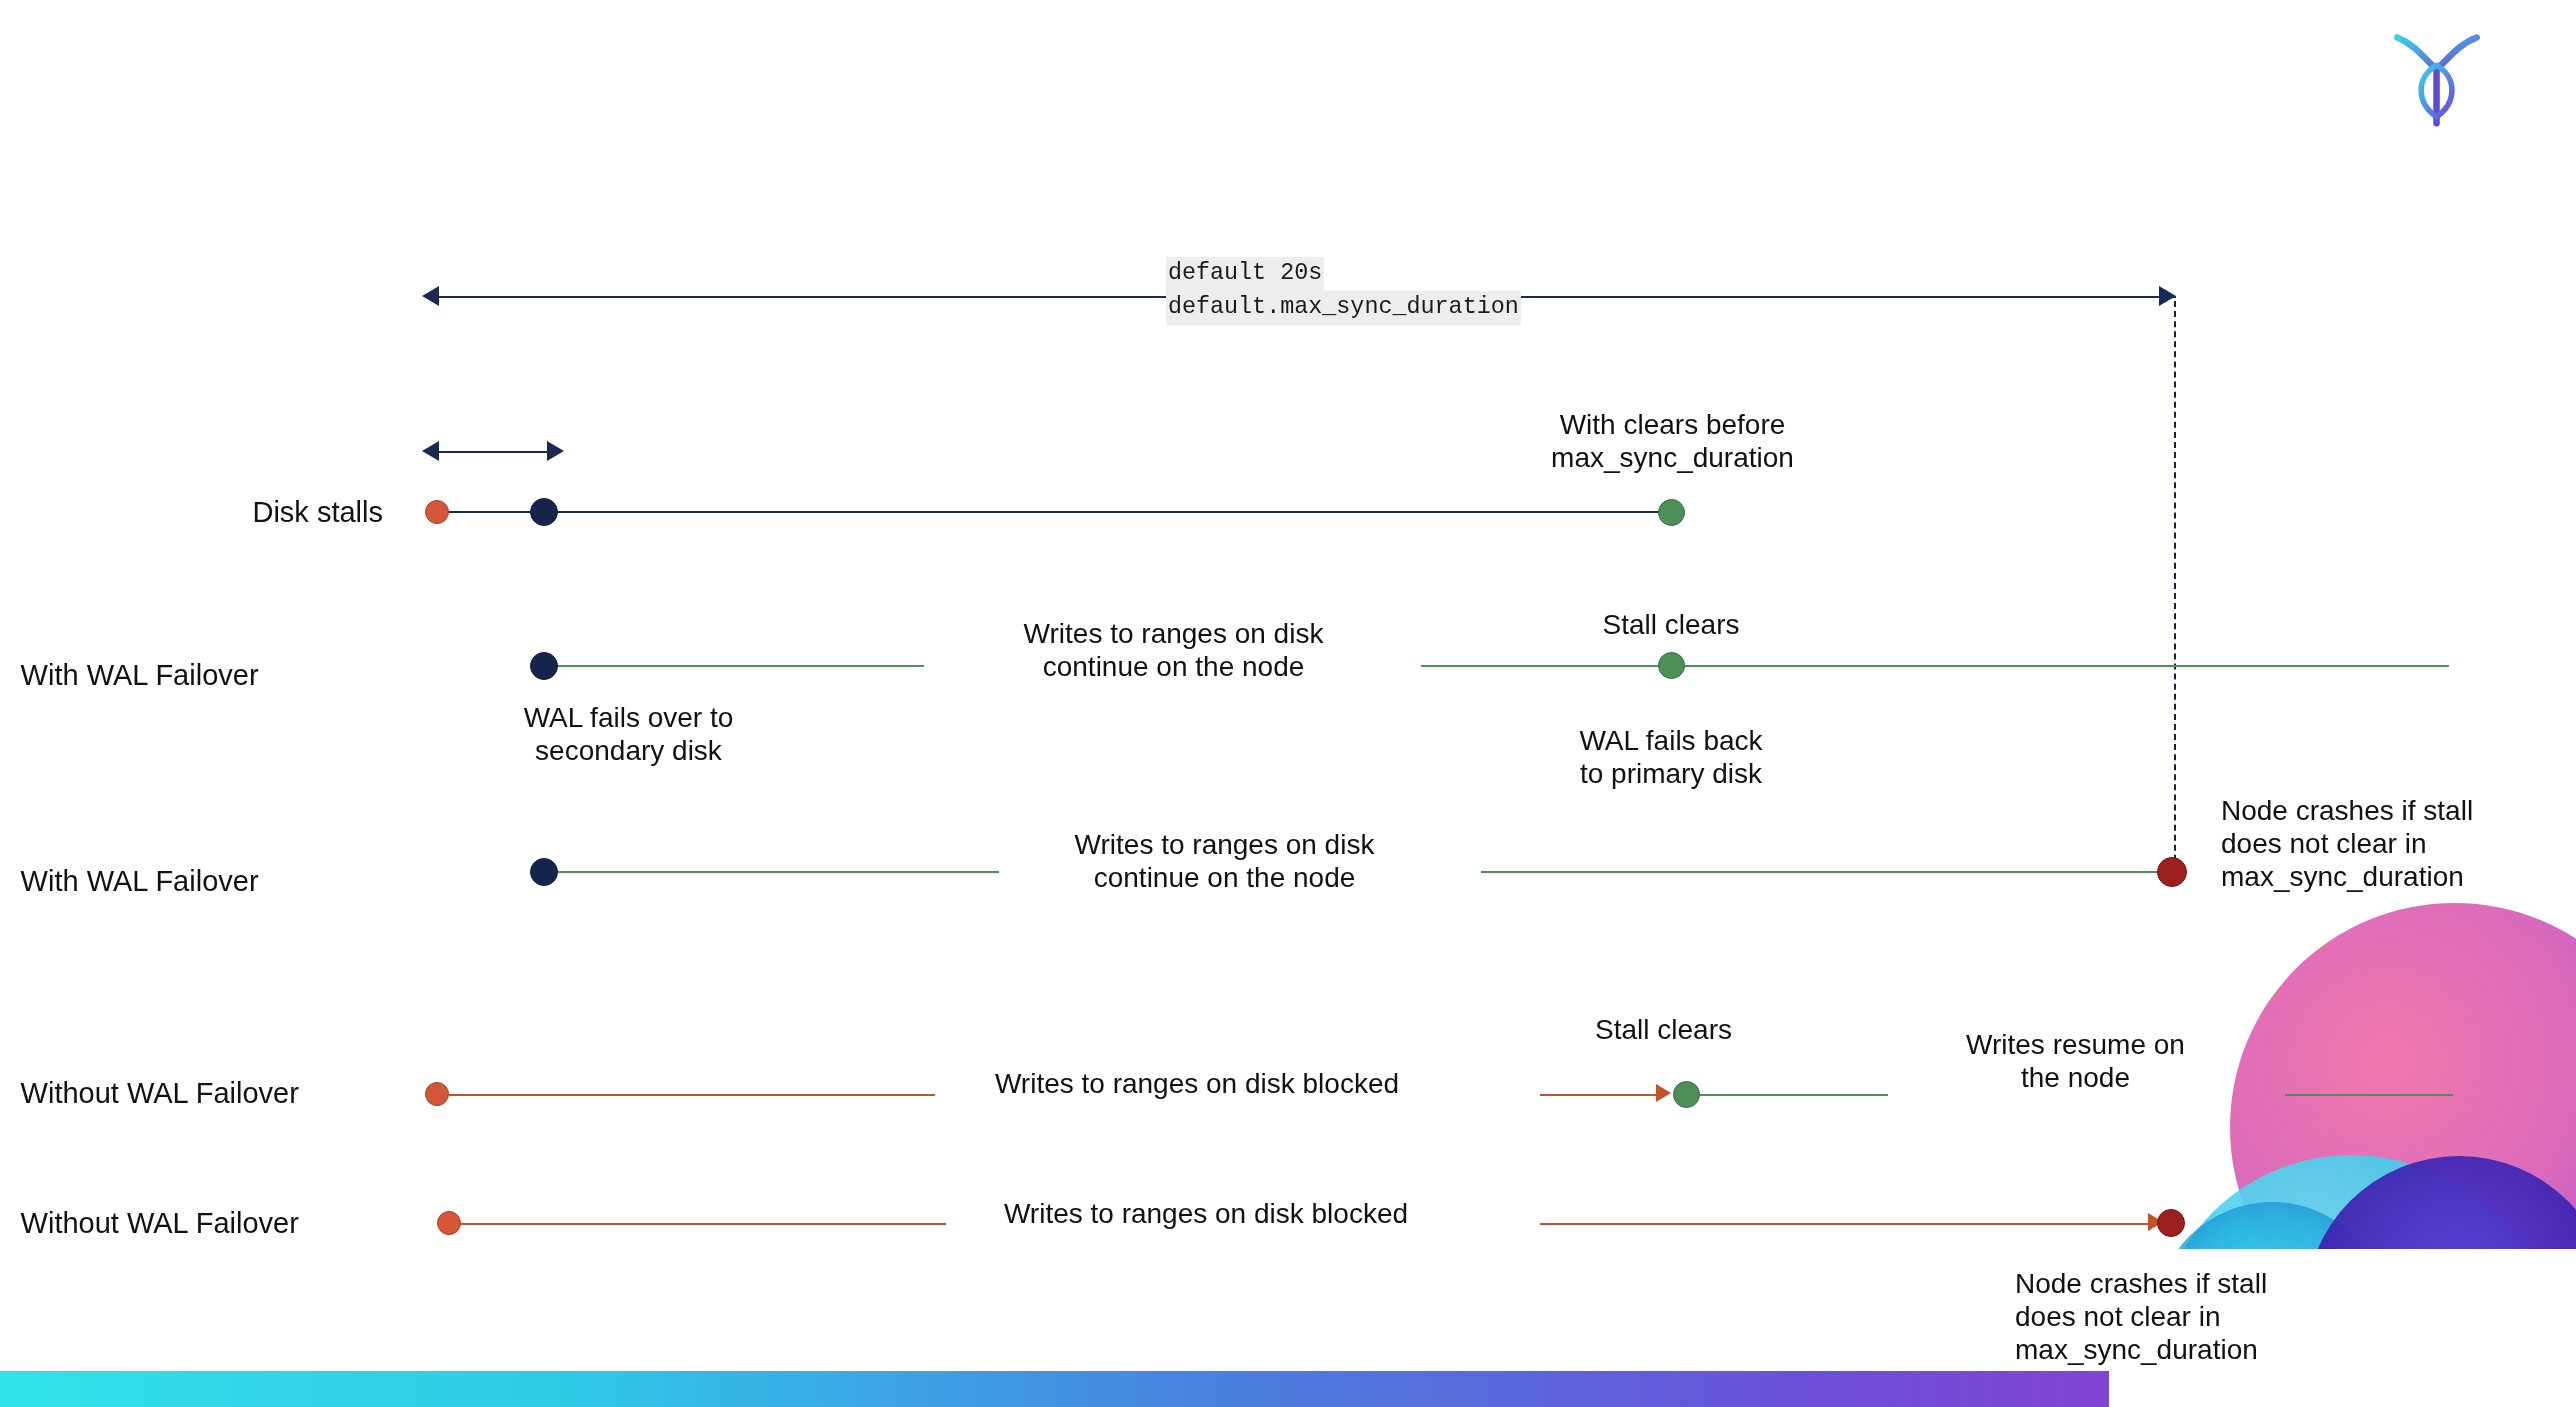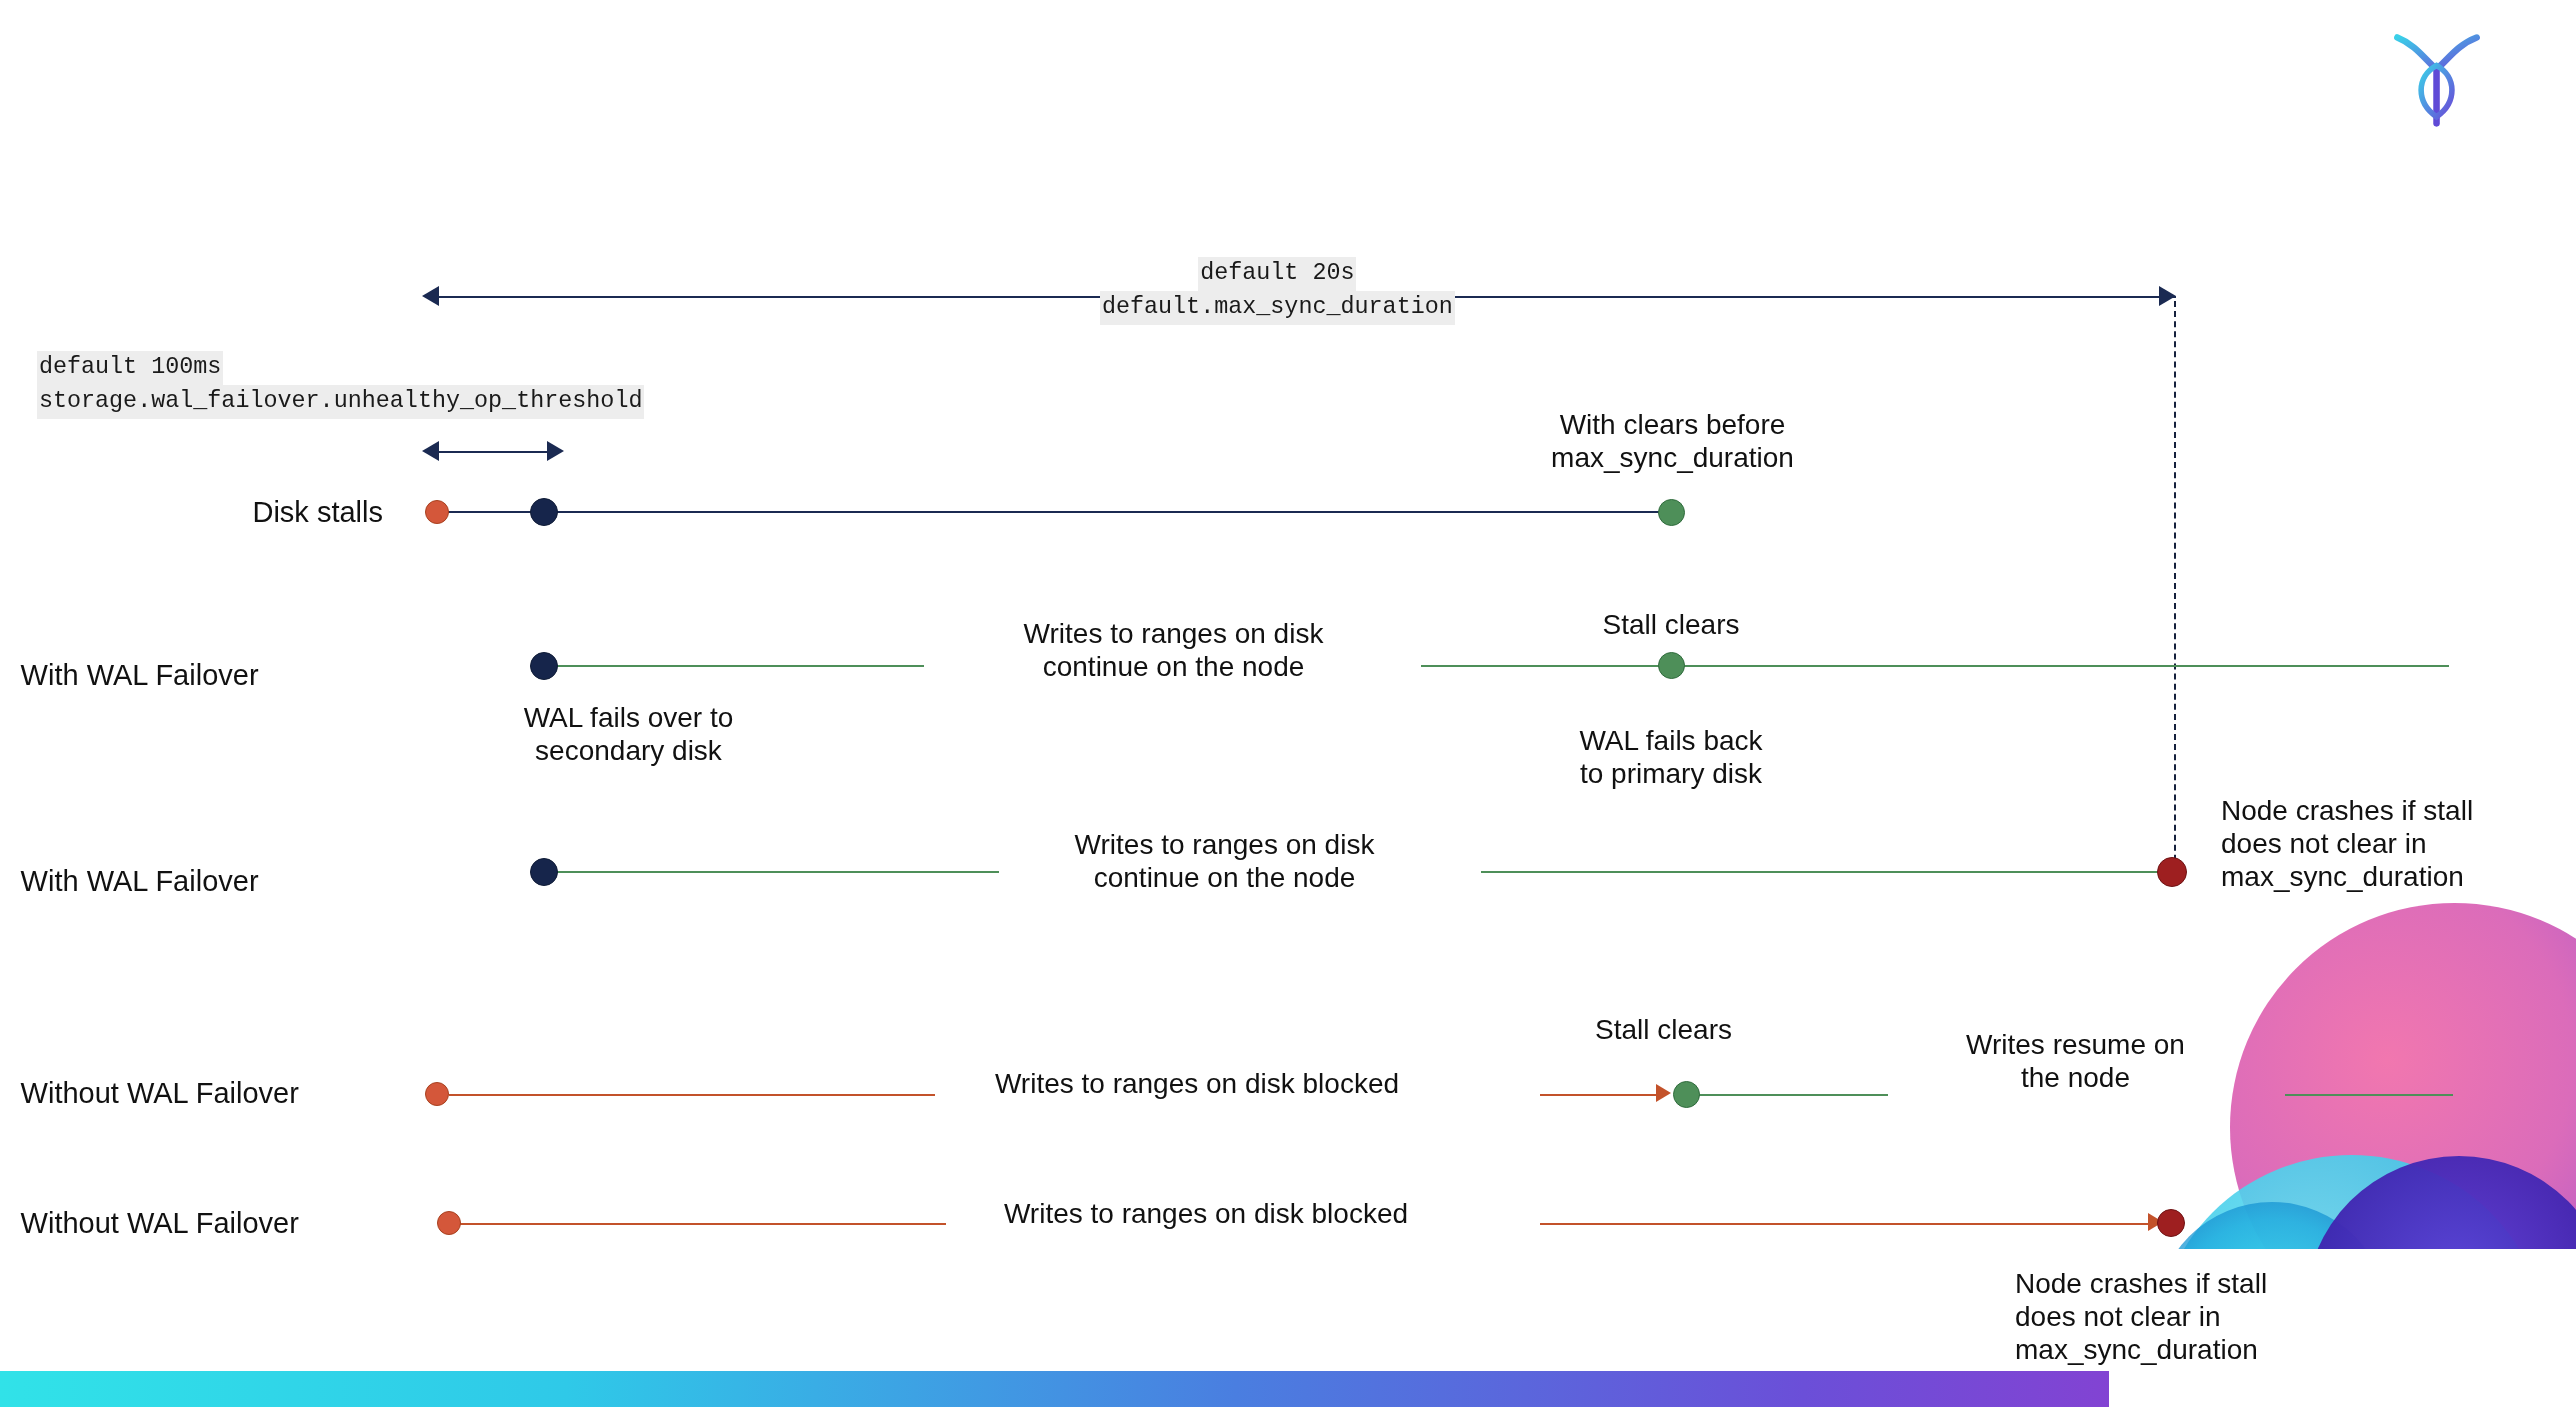--- a/index.html
+++ b/index.html
@@ -128,31 +128,27 @@
       <path d="M10 10 C 30 18, 40 34, 52 44 C 64 34, 74 18, 95 10" fill="none" stroke="url(#lg1)" stroke-width="7" stroke-linecap="round"></path>
       <path d="M52 44 L52 102" fill="none" stroke="#5f4ad6" stroke-width="7" stroke-linecap="round"></path>
       <path d="M52 40 C 30 52, 30 80, 52 95 C 74 80, 74 52, 52 40 Z" fill="none" stroke="url(#lg1)" stroke-width="6"></path>
     </svg>
   </div>
 
   <div class="line navy" style="left:437px; top:296px; width:1739px;"></div>
   <div class="arrow-l navy-a" style="left:422px; top:286px;"></div>
   <div class="arrow-r navy-a" style="left:2159px; top:286px;"></div>
 
-  <div class="code-block" style="left:1100px; top:257px; text-align:center;">
+  <div class="code-block" style="left:1166px; top:257px; ">
     <span class="mono">default 20s</span><br>
     <span class="mono">default.max_sync_duration</span>
   </div>
 
   <div class="dashed" style="left:2174px; top:301px; height:580px;"></div>
 
-  <div class="code-block" style="left:37px; top:351px;">
-    <span class="mono">default 100ms</span><br>
-    <span class="mono">storage.wal_failover.unhealthy_op_threshold</span>
-  </div>
 
   <div class="line navy" style="left:436px; top:451px; width:122px;"></div>
   <div class="arrow-l navy-a" style="left:422px; top:441px;"></div>
   <div class="arrow-r navy-a" style="left:547px; top:441px;"></div>
 
   <div class="rowlabel r" style="left:0px; top:496px; width:383px; text-align:right;">Disk stalls</div>
 
   <div class="line navy" style="left:447px; top:511px; width:1224px;"></div>
   <div class="dot orange" style="left:425px; top:500px; width:24px; height:24px;"></div>
   <div class="dot navy" style="left:530px; top:498px; width:28px; height:28px;"></div>

